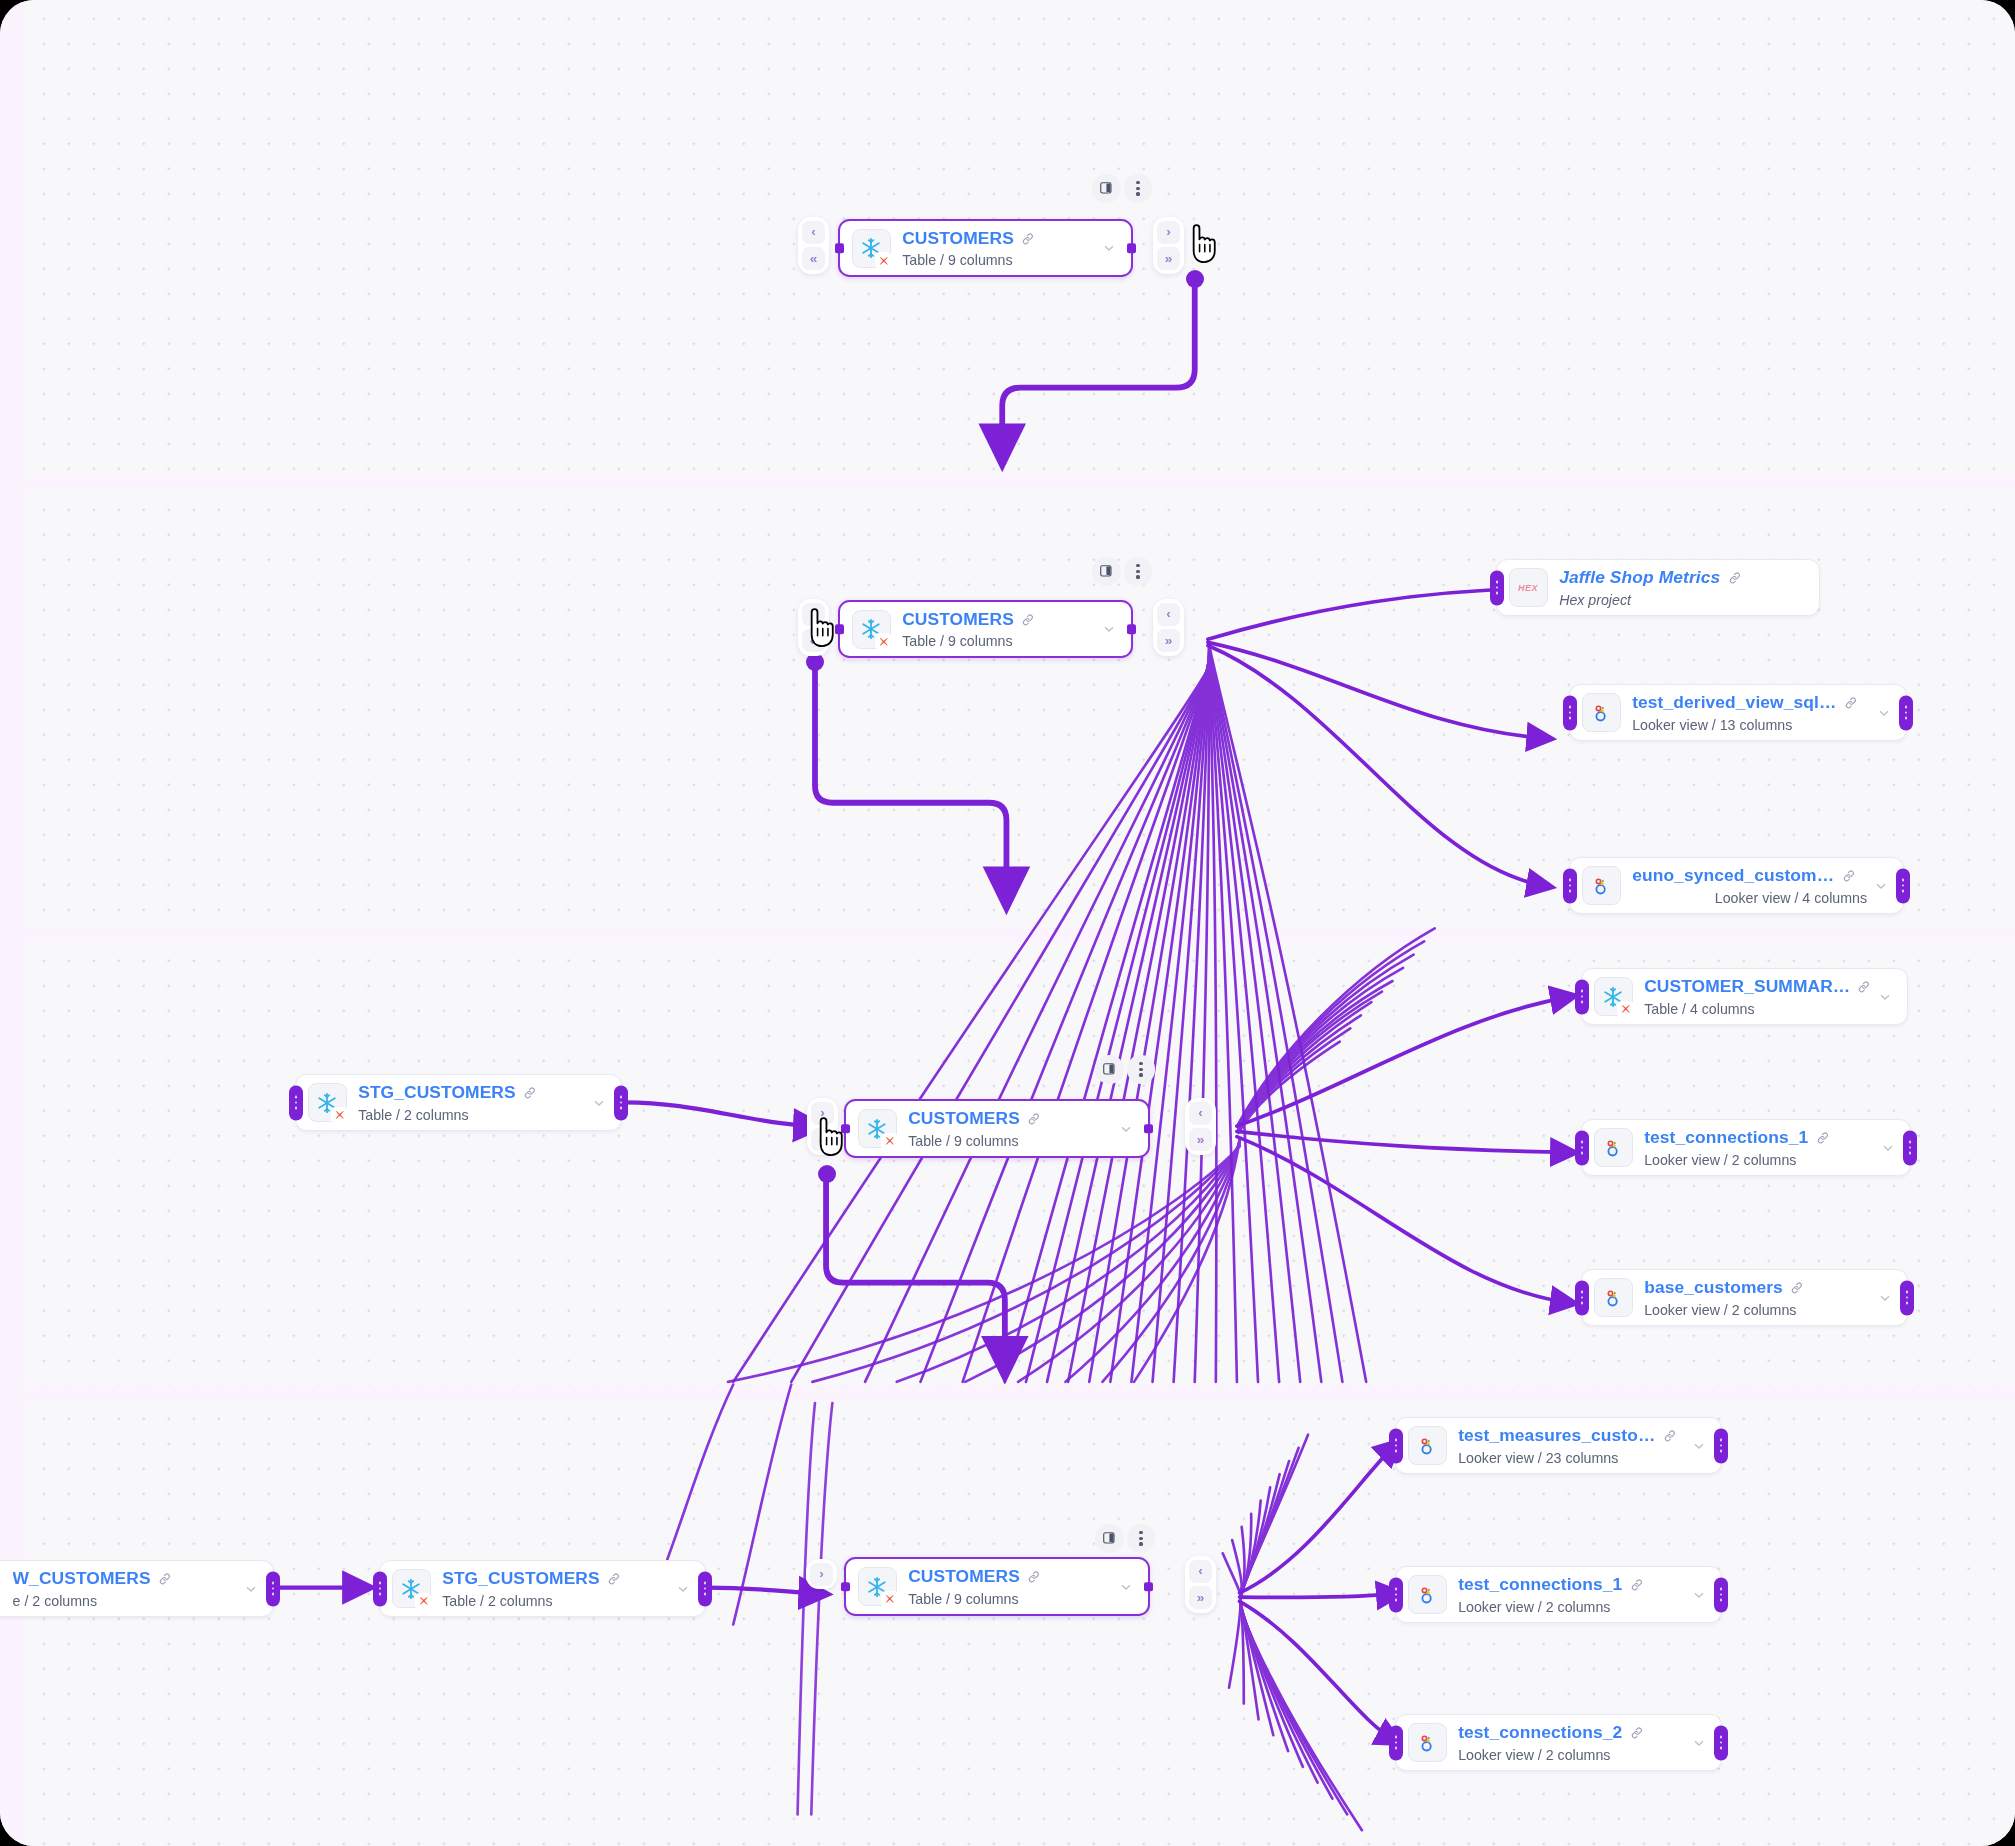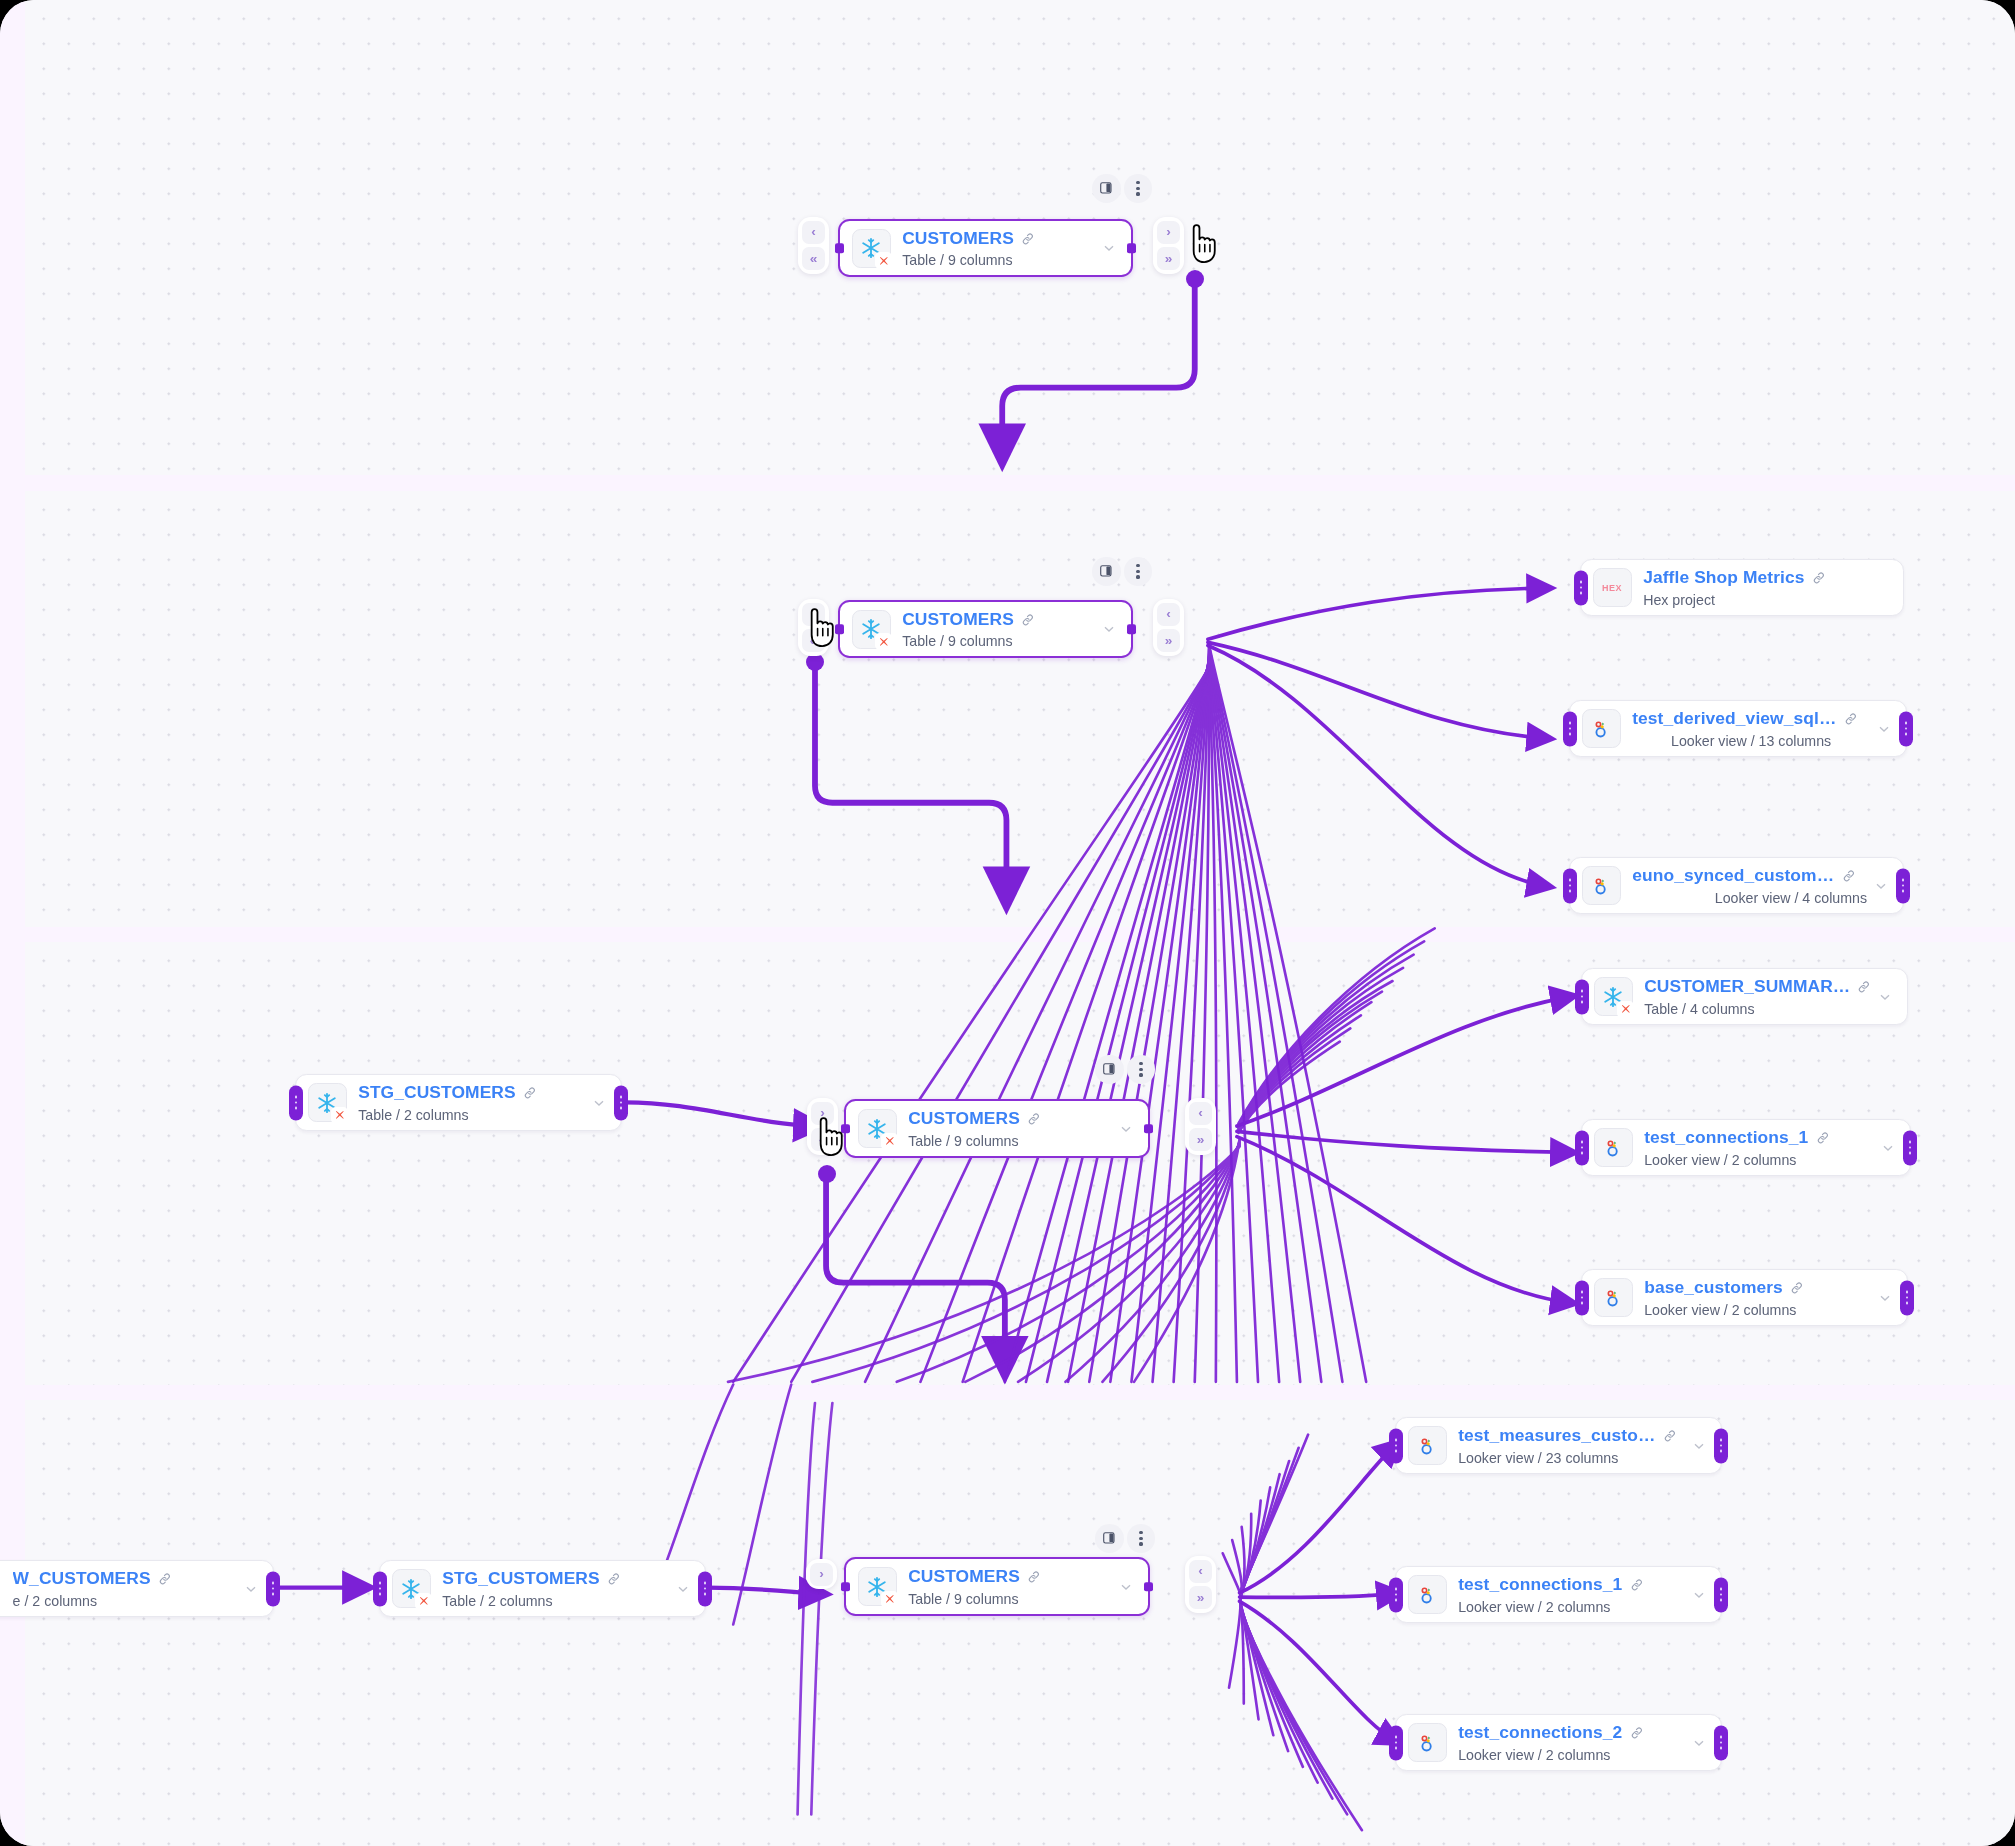--- a/index.html
+++ b/index.html
@@ -387,42 +387,42 @@
     <div class="pillbtn">»</div>
   </div>
   <div class="anchor-dot" style="left:806px;top:653px;"></div>
   <div class="cursor" style="left:802px;top:608px;">
     <svg width="35" height="41" viewBox="0 0 28 34">
         <path d="M7.5 3.5c0-1.4 1.1-2.5 2.4-2.5s2.4 1.1 2.4 2.5v9.2c.4-1 1.2-1.6 2.2-1.6 1.2 0 2.1.8 2.2 1.9.4-.8 1.1-1.3 2-1.3 1.2 0 2.1.9 2.2 2 .4-.6 1-1 1.8-1 1.3 0 2.3 1.1 2.3 2.4v7.1c0 5.6-3.5 9.4-8.7 9.4-5.6 0-8.8-3.6-8.8-9.4V3.5z" fill="#fff" stroke="#000" stroke-width="1.5" stroke-linejoin="round"></path>
         <path d="M12.4 23v-6M16.7 23v-6M21 23v-6" stroke="#000" stroke-width="1.3" stroke-linecap="round"></path>
       </svg>
   </div>
 
-  <div class="node" style="left:1580px;top:559px;width:324px;height:57px;">
+  <div class="node" style="left:1496px;top:559px;width:324px;height:57px;font-style:italic;">
     <div class="handle l">
         <i></i>
         <i></i>
         <i></i>
       </div>
     <div class="node-icon">
       <span style="font-size:9px;font-weight:700;color:#f4889a;letter-spacing:0.5px;">HEX</span>
     </div>
     <div class="node-body">
       <div class="node-title-row">
         <div class="node-title">Jaffle Shop Metrics</div>
         <svg width="13.7" height="13.7" viewBox="0 0 24 24" fill="none" stroke="#9aa2b5" stroke-width="1.9" stroke-linecap="round">
             <path d="M10 13a4 4 0 0 0 5.7.3l3-3A4 4 0 0 0 13 4.6l-1.7 1.7"></path>
             <path d="M14 11a4 4 0 0 0-5.7-.3l-3 3A4 4 0 0 0 11 19.4l1.7-1.7"></path>
           </svg>
       </div>
       <div class="node-sub">Hex project</div>
     </div>
   </div>
 
-  <div class="node" style="left:1569px;top:700px;width:338px;height:57px;text-align:center;">
+  <div class="node" style="left:1569px;top:684px;width:338px;height:57px;">
     <div class="handle l">
         <i></i>
         <i></i>
         <i></i>
       </div>
     <div class="node-icon">
       <svg width="20" height="20" viewBox="0 0 24 24" fill="none">
         <circle cx="11.5" cy="16" r="5" stroke="#2f7ee8" stroke-width="2.2"></circle>
         <circle cx="9" cy="6.5" r="2.6" stroke="#e8453c" stroke-width="2"></circle>
         <path d="M13.5 4.2 15.8 6l-2.3 1.8z" fill="#34a853"></path>

